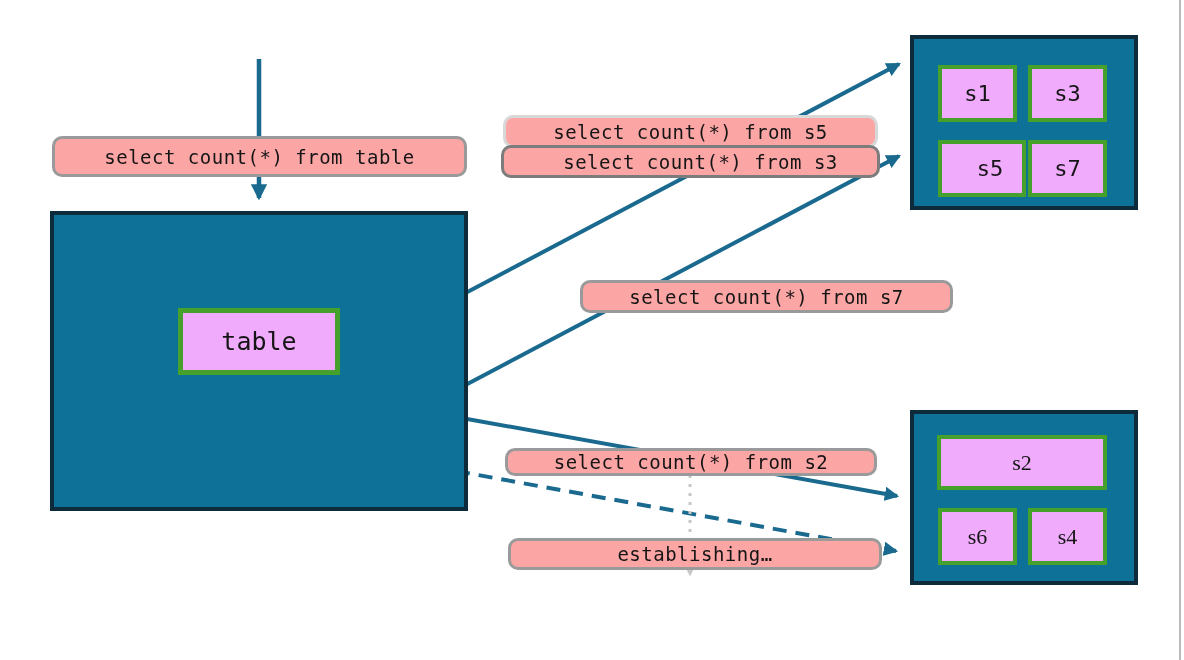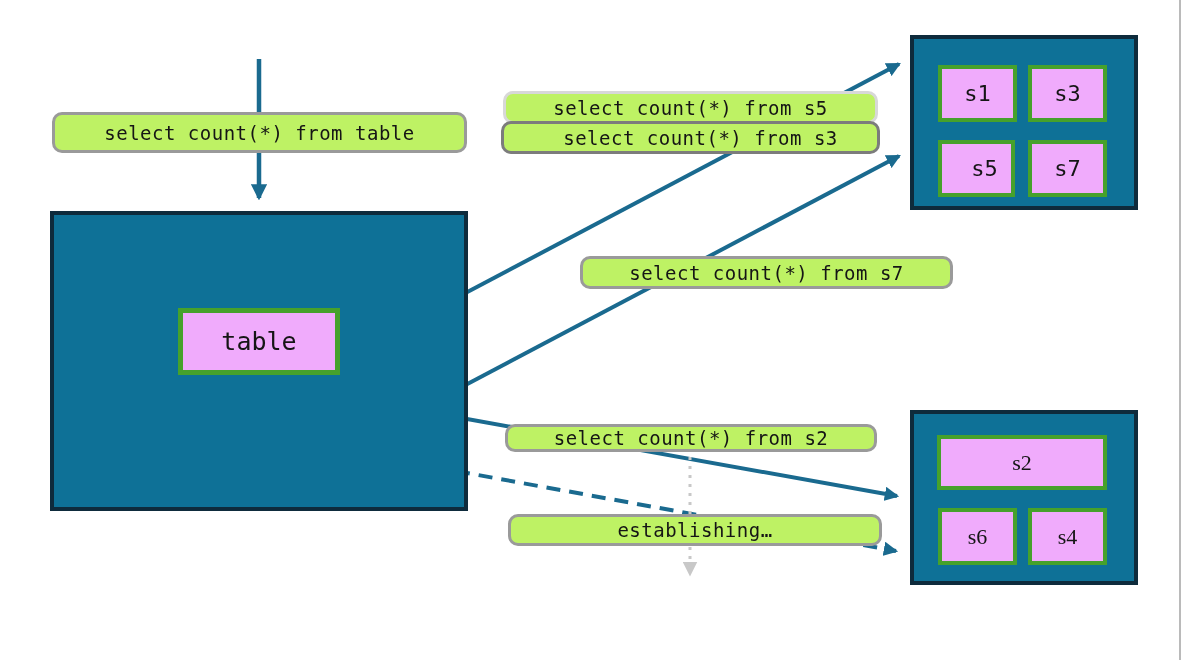--- a/index.html
+++ b/index.html
@@ -5,23 +5,23 @@
   * { margin:0; padding:0; box-sizing:border-box; }
   html,body { width:1184px; height:660px; background:#ffffff; overflow:hidden; }
   body { position:relative; font-family:"DejaVu Sans Mono", monospace; }
 
   .stage { position:absolute; left:0; top:0; width:1184px; height:660px; }
 
   svg.arrows-layer { position:absolute; left:0; top:0; width:1184px; height:660px; display:block; }
 
   
   .qlabel {
-    position:absolute; background:#bef264; border:3px solid #8f8f8f; border-radius:10px;
+    position:absolute; background:#fca5a5; border:3px solid #8f8f8f; border-radius:10px;
     display:flex; align-items:center; justify-content:center;
-    font-size:19px; color:#151515; white-space:nowrap; letter-spacing:0.5px;
+    font-size:19px; color:#151515; white-space:nowrap; letter-spacing:0.5px;margin-top:24px;
   }
   .qlabel.light { border-color:#d8d8d8; border-width:3px; }
   .qlabel.dark  { border-color:#7c7c7c;padding-left:20px; }
   .qlabel.mid   { border-color:#9a9a9a; }
 
   
   .teal-box { position:absolute; background:#0e7197; border:4px solid #0e2b3c; }
 
   
   .chip {
@@ -75,21 +75,21 @@
     </div>
   </div>
 
   <div class="teal-box" style="left:910px; top:35px; width:228px; height:175px;">
     <div class="chip" style="left:24px; top:26px; width:79px; height:57px;">
       <span>s1</span>
     </div>
     <div class="chip" style="left:114px; top:26px; width:79px; height:57px;">
       <span>s3</span>
     </div>
-    <div class="chip" style="left:24px; top:101px; width:77px; height:57px;padding-left:16px;">
+    <div class="chip" style="left:24px; top:101px; width:88px; height:57px;padding-left:16px;">
       <span>s5</span>
     </div>
     <div class="chip" style="left:114px; top:101px; width:79px; height:57px;">
       <span>s7</span>
     </div>
   </div>
 
   <div class="teal-box" style="left:910px; top:410px; width:228px; height:175px;font-family:Liberation Serif, serif;">
     <div class="chip" style="left:23px; top:21px; width:170px; height:55px;">
       <span>s2</span>

